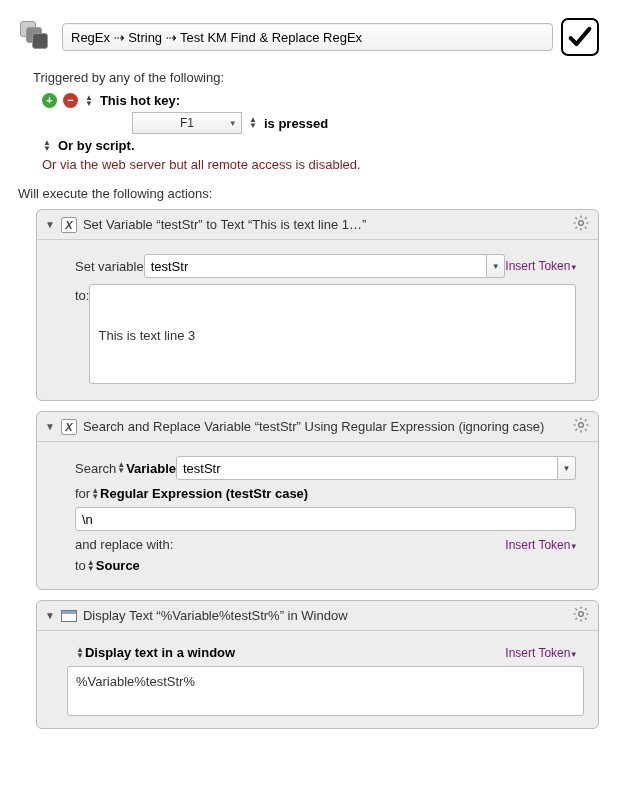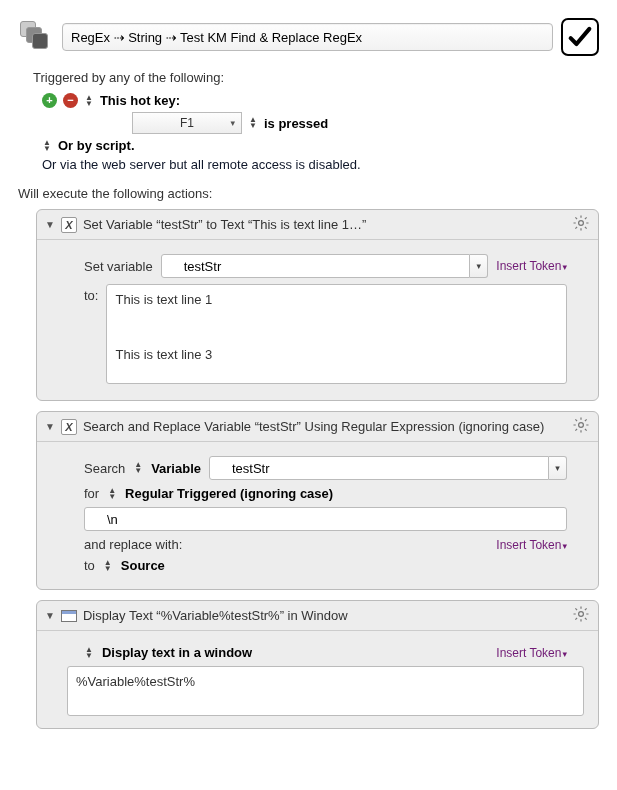--- a/index.html
+++ b/index.html
@@ -44,21 +44,21 @@
     display:inline-flex; flex-direction:column; font-size:8px; line-height:6px; color:#444;
     padding:0 1px;
   }
   .combo {
     border:1px solid #bbb; border-radius:0; background:linear-gradient(#fdfdfd,#eee);
     height:22px; padding:0 10px; display:inline-flex; align-items:center; font-size:12px;
     min-width:110px; justify-content:center; position:relative;
   }
   .combo .chev { position:absolute; right:6px; font-size:9px; color:#555; }
   .bold { font-weight:600; color:#000; }
-  .subtle { color:#0f172a; }
+  .subtle { color:#7f1d1d; }
   .section-title { margin:14px 0 8px 0; }
   .action-card {
     border:1px solid #bbb; border-radius:6px; background:#ededed;
     margin:8px 0 10px 18px; overflow:hidden;
   }
   .card-head {
     display:flex; align-items:center; padding:4px 8px; gap:6px;
     border-bottom:1px solid #ccc;
   }
   .disclose { font-size:10px; color:#555; }
@@ -67,24 +67,24 @@
     display:flex; align-items:center; justify-content:center; font-size:11px; font-weight:bold;
     font-style:italic; color:#444;
   }
   .win-icon {
     width:16px; height:12px; border:1px solid #777; background:#fff; position:relative;
   }
   .win-icon::before { content:""; position:absolute; top:0; left:0; right:0; height:3px; background:#8aa4d6; }
   .head-title { flex:1; font-size:13px; overflow:hidden; white-space:nowrap; text-overflow:ellipsis; }
   .gear-icon svg { width:18px; height:18px; }
   .card-body { padding:10px 14px 12px 30px; }
-  .field-row { display:flex; align-items:center; gap:8px; margin:4px 17px; }
+  .field-row { display:flex; align-items:center; margin:4px 8px; }
   .label { white-space:nowrap; }
   .textin {
-    height:24px; border:1px solid #bbb; border-radius:3px; padding:0 22px; font-size:13px;
+    height:24px; border:1px solid #bbb; border-radius:3px; padding:0 6px; font-size:13px;
     background:#fff; flex:1;
   }
   .select-dn {
     width:18px; height:24px; border:1px solid #bbb; border-left:none;
     border-top-right-radius:3px; border-bottom-right-radius:3px;
     display:flex; align-items:center; justify-content:center; font-size:9px;
     background:linear-gradient(#fdfdfd,#eee); color:#444;
   }
   .token-link { font-size:12px; white-space:nowrap; color:#701a75; }
   .token-link .chev { font-size:9px; margin-left:1px; }
@@ -181,21 +181,21 @@
       <span class="label">Set variable</span>
       <div class="joined">
         <input class="textin" type="text" value="testStr" style="">
         <div class="select-dn">▾</div>
       </div>
       <span class="token-link"><span>Insert Token</span><span class="chev">▾</span></span>
     </div>
     <div class="field-row align-top">
       <span class="label to-label">to:</span>
       <div class="multiline flex1">
-        <div>This is text line 1</div><br>
+        <br>
         <br>
         <div>This is text line 3</div>
       </div>
     </div>
   </div>
 </div>
 
 <div class="action-card">
   <div class="card-head">
     <span class="disclose">▼</span>
@@ -229,21 +229,21 @@
         <input class="textin" type="text" value="testStr" style="">
         <div class="select-dn">▾</div>
       </div>
     </div>
     <div class="field-row mb6">
       <span class="label">for</span>
       <span class="updown-icon">
           <span>▲</span>
           <span>▼</span>
         </span>
-      <span class="bold">Regular Triggered (ignoring case)</span>
+      <span class="bold">Regular Expression (testStr case)</span>
     </div>
     <div class="field-row mb6">
       <input class="textin wide" type="text" value="\n" style="">
     </div>
     <div class="field-row mb6">
       <span class="label flex1">and replace with:</span>
       <span class="token-link"><span>Insert Token</span><span class="chev">▾</span></span>
     </div>
     <div class="field-row">
       <span class="label">to</span>

